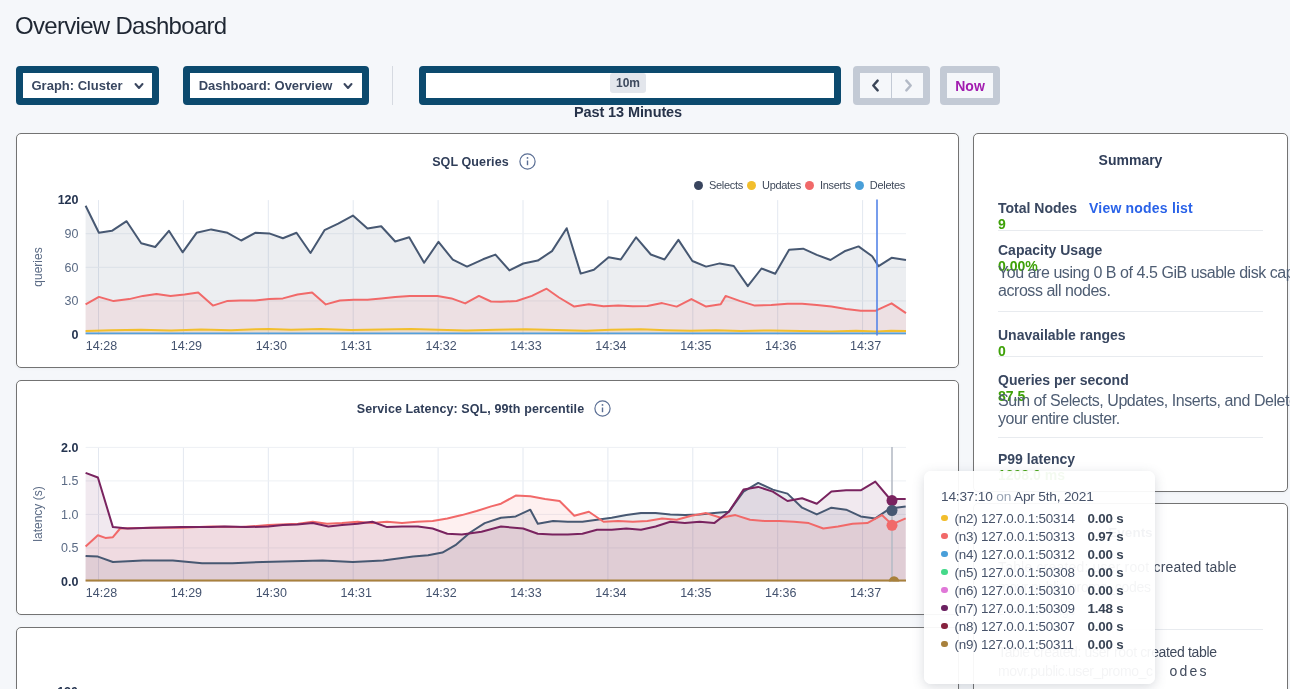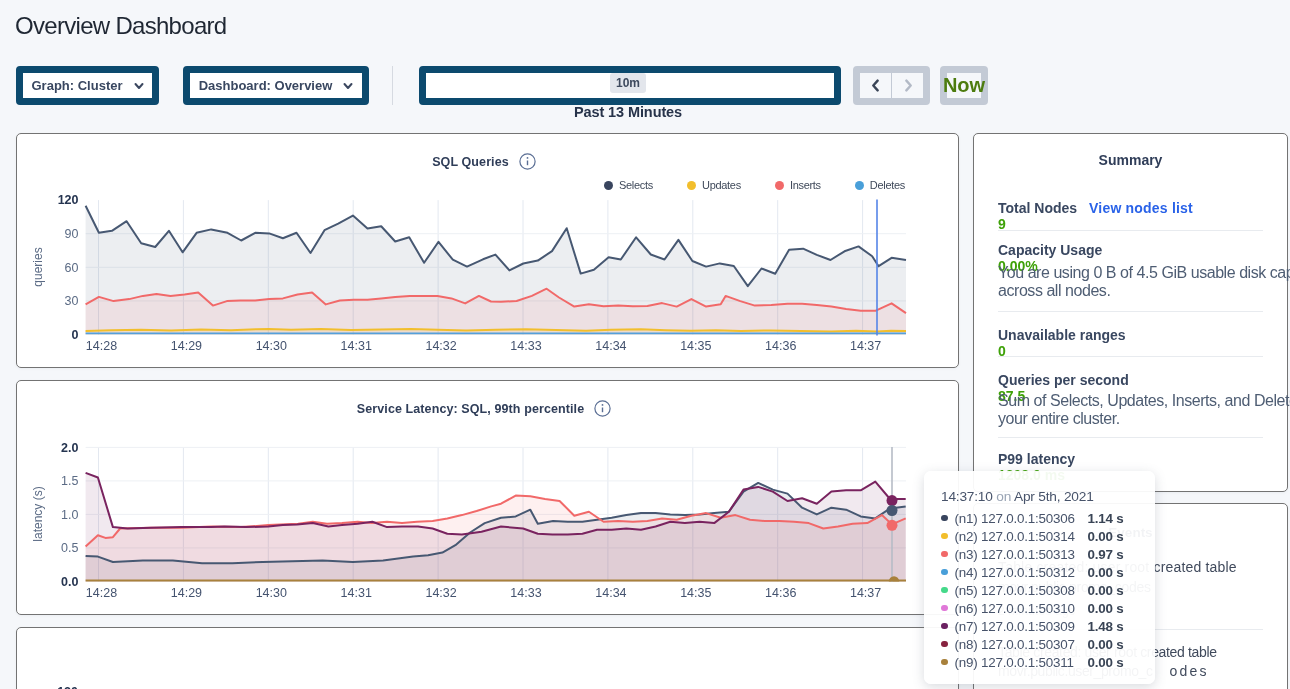--- a/index.html
+++ b/index.html
@@ -10,21 +10,21 @@
 .btn { position:absolute; top:66px; height:39px; background:#fff;
   border:7px solid #0c4a6e; border-radius:4px; display:flex; align-items:center;
   justify-content:center; gap:11px; font-size:13px; font-weight:bold; color:#394760; }
 .ghost { background:transparent; }
 .panel { position:absolute; background:#fff; border:1px solid #737373;
   border-radius:5px; box-shadow:0 1px 3px rgba(60,70,90,0.05); }
 .ctitle { position:absolute; left:0; right:0; top:19px; padding-right:7px; display:flex;
   align-items:center; justify-content:center; gap:10px; font-size:12.5px;
   font-weight:bold; color:#2F3D58; letter-spacing:0.1px; }
 .csvg { position:absolute; left:0; top:0; }
-.legend { position:absolute; top:45px; right:53px; display:flex; gap:34px;
+.legend { position:absolute; top:45px; right:53px; display:flex; gap:4px;
   font-size:11px; letter-spacing:-0.3px; color:#3F495A; align-items:center; }
 .legend .li { display:flex; align-items:center; gap:6px; }
 .ldot { width:9px; height:9px; border-radius:50%; display:inline-block; }
 .srow { position:absolute; left:24px; right:24px; display:flex;
   justify-content:space-between; font-size:14px; font-weight:bold; color:#394760;flex-direction:column; }
 .green { color:#3EA108; }
 .sdiv { position:absolute; left:24px; right:24px; height:1px; background:#E8EBEF; }
 .ssub { position:absolute; left:24px; right:4px; font-size:16px; color:#4E5D73;
   letter-spacing:-0.45px; line-height:18.1px; white-space:nowrap; }
 .tooltip { position:absolute; left:924px; top:471px; width:231px; height:213px;
@@ -59,22 +59,22 @@
         <polyline points="6.5,1.5 2.5,6 6.5,10.5" fill="none" stroke="#3A4557" stroke-width="2.2" stroke-linecap="round" stroke-linejoin="round"></polyline>
       </svg>
     </span>
   <span style="width:1px; height:37px; background:#C3CAD5;"></span>
   <span style="flex:1; display:flex; justify-content:center;">
       <svg width="12" height="13" viewBox="0 0 10 12">
         <polyline points="3.5,1.5 7.5,6 3.5,10.5" fill="none" stroke="#B3BAC6" stroke-width="2.2" stroke-linecap="round" stroke-linejoin="round"></polyline>
       </svg>
     </span>
 </div>
-<div class="btn ghost" style="left:940px; width:48px; background:transparent; border-color:#C3CAD5;
-  color:#4d7c0f; font-size:20px;">Now</div>
+<div class="btn ghost" style="left:940px; width:60px; background:transparent; border-color:#C3CAD5;
+  color:#a21caf; font-size:14px;">Now</div>
 
 <div class="panel" style="left:16px; top:133px; width:943px; height:235px;">
   <div class="ctitle">SQL Queries <svg width="17" height="17" viewBox="0 0 17 17" style="flex:none">
         <circle cx="8.5" cy="8.5" r="7.6" fill="none" stroke="#5A6E94" stroke-width="1.2"></circle>
         <line x1="8.5" y1="7.5" x2="8.5" y2="12.2" stroke="#5A6E94" stroke-width="1.4"></line>
         <circle cx="8.5" cy="4.9" r="0.9" fill="#5A6E94"></circle>
       </svg></div>
   <svg class="csvg" width="941" height="233" viewBox="0 0 941 233">
 <line x1="81.5" y1="66.1" x2="81.5" y2="200.5" stroke="#E3E8F0" stroke-width="1"></line>
 <line x1="166.4" y1="66.1" x2="166.4" y2="200.5" stroke="#E3E8F0" stroke-width="1"></line>
@@ -216,25 +216,20 @@
   <div class="ev abs" style="left:24px; top:55px;">Table created: user root created table</div>
   <div class="ev abs" style="left:24px; top:74.5px; letter-spacing:-0.3px;">movr.public.promo_codes</div>
   <div class="ev abs" style="left:24px; top:99px; font-size:12px; color:#8B94A3;">2 minutes ago</div>
   <div class="sdiv" style="top:125px;"></div>
   <div class="ev abs" style="left:24px; top:139.5px; letter-spacing:-0.35px;">Table created: user root created table</div>
   <div class="ev abs" style="left:24px; top:158.5px;"><span style="letter-spacing:-0.4px;">movr.public.user_promo_c</span><span style="margin-left:17px; letter-spacing:2.2px;">odes</span></div>
 </div>
 
 <div class="tooltip">
   <div style="margin:18px 0 5px 17px; font-size:13.7px; letter-spacing:-0.2px; color:#47536A;">14:37:10 <span style="color:#9AA5B5">on</span> Apr 5th, 2021</div>
-  <div class="trow">
-      <span class="tdot" style="background:#39455E"></span>
-      <span class="taddr">(n1) 127.0.0.1:50306</span>
-      <span class="tval">1.14 s</span>
-    </div>
 <div class="trow">
       <span class="tdot" style="background:#F2BE2C"></span>
       <span class="taddr">(n2) 127.0.0.1:50314</span>
       <span class="tval">0.00 s</span>
     </div>
 <div class="trow">
       <span class="tdot" style="background:#F16969"></span>
       <span class="taddr">(n3) 127.0.0.1:50313</span>
       <span class="tval">0.97 s</span>
     </div>

